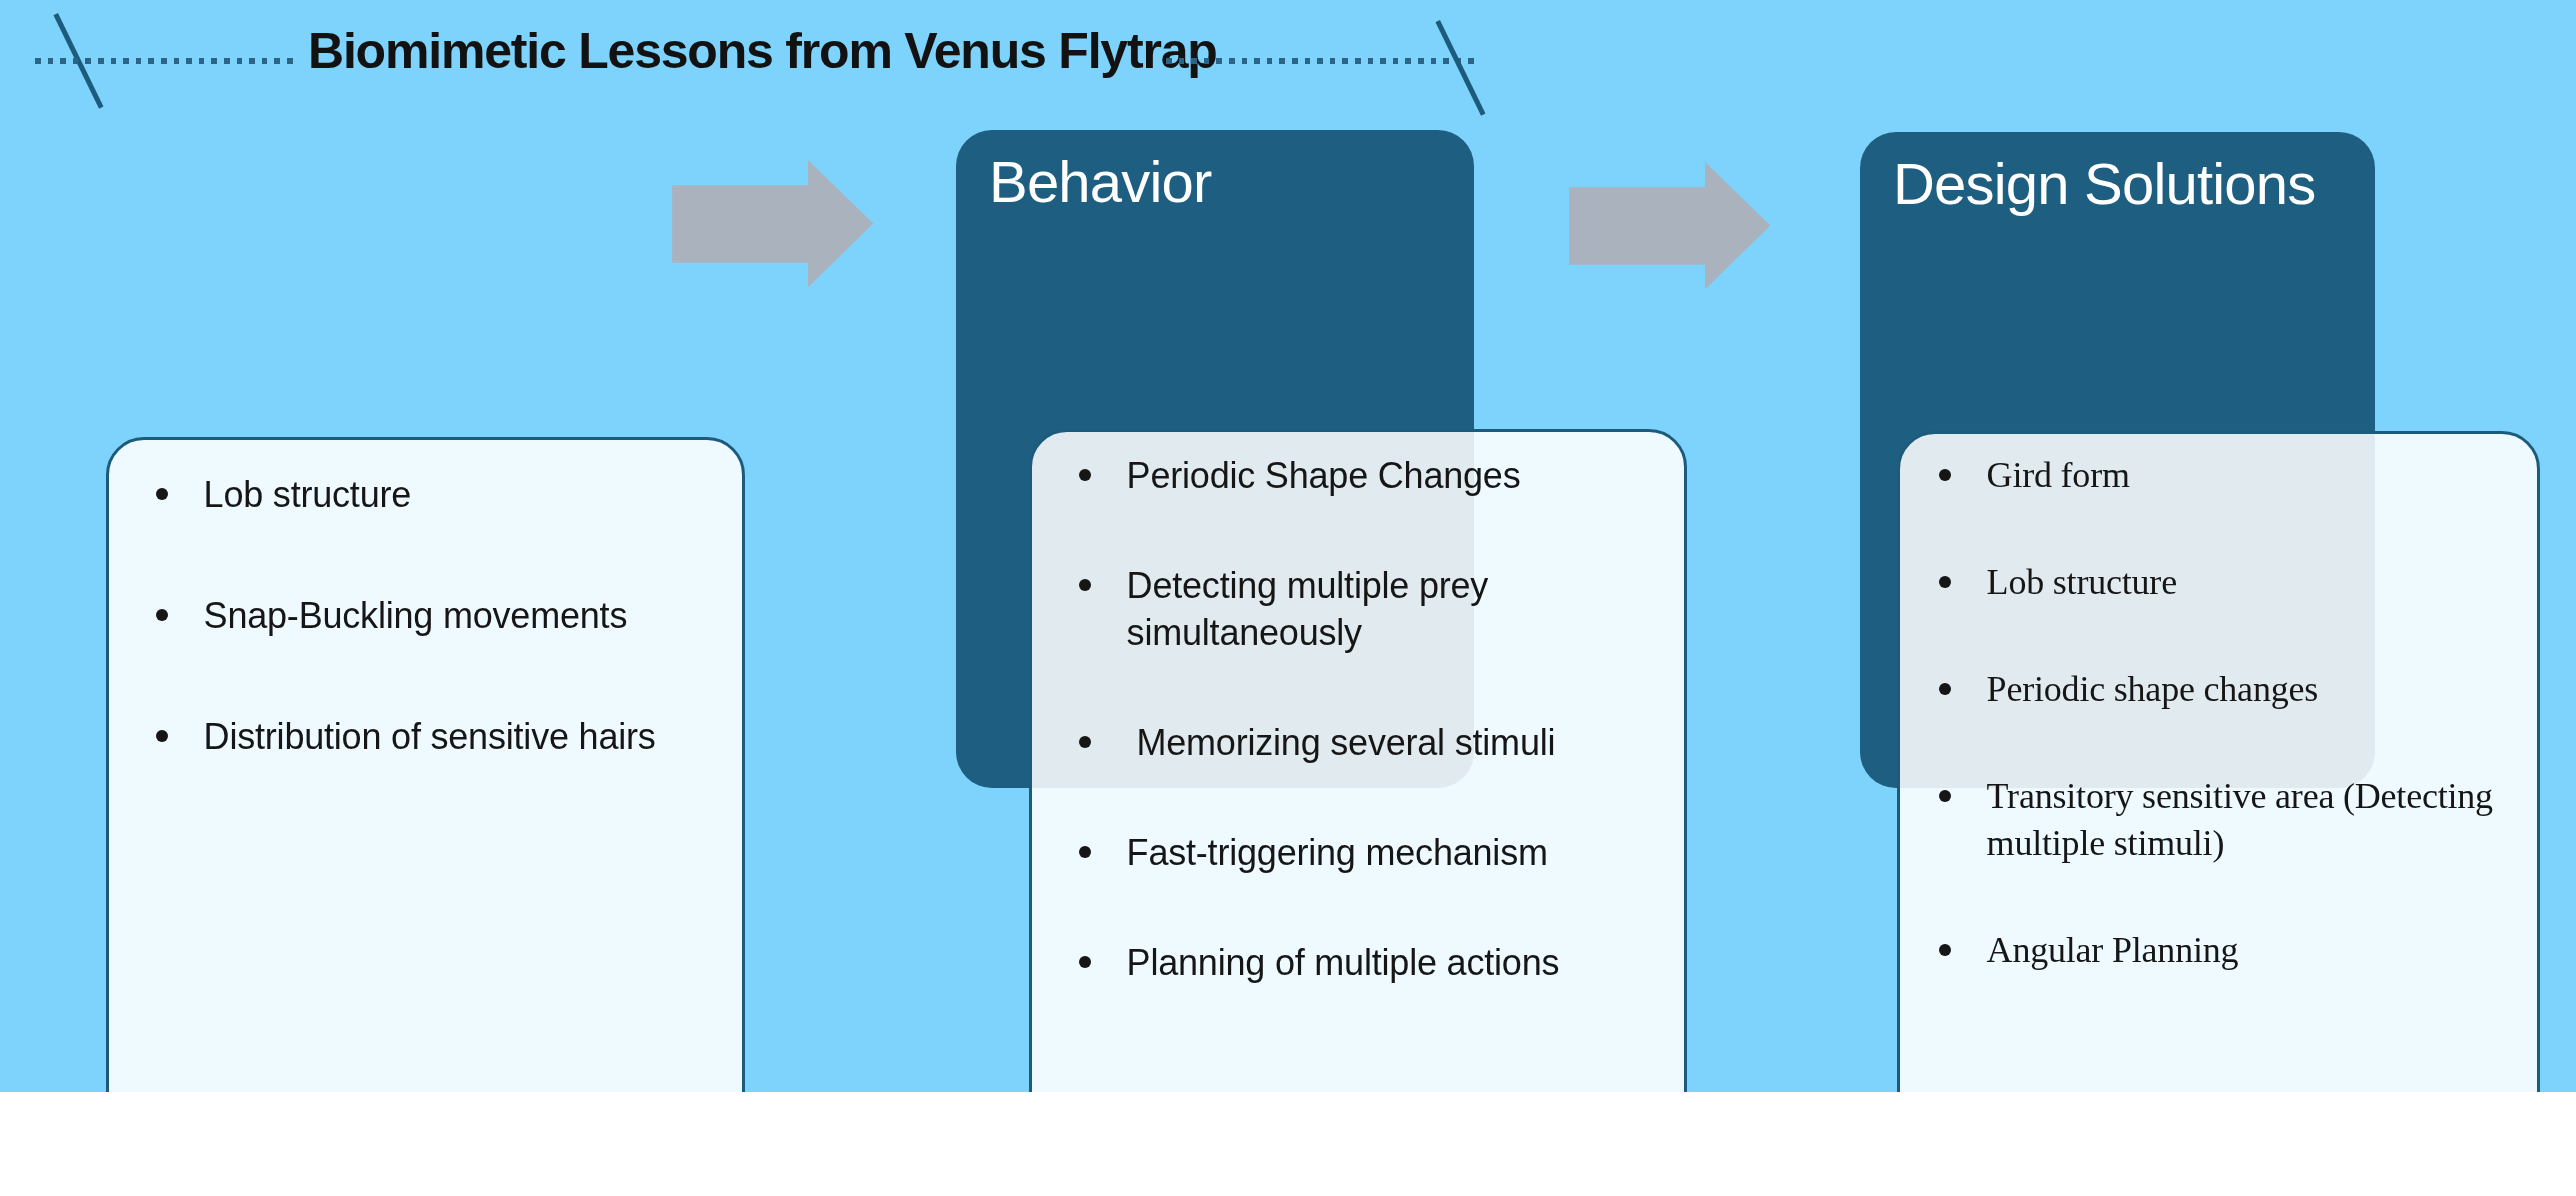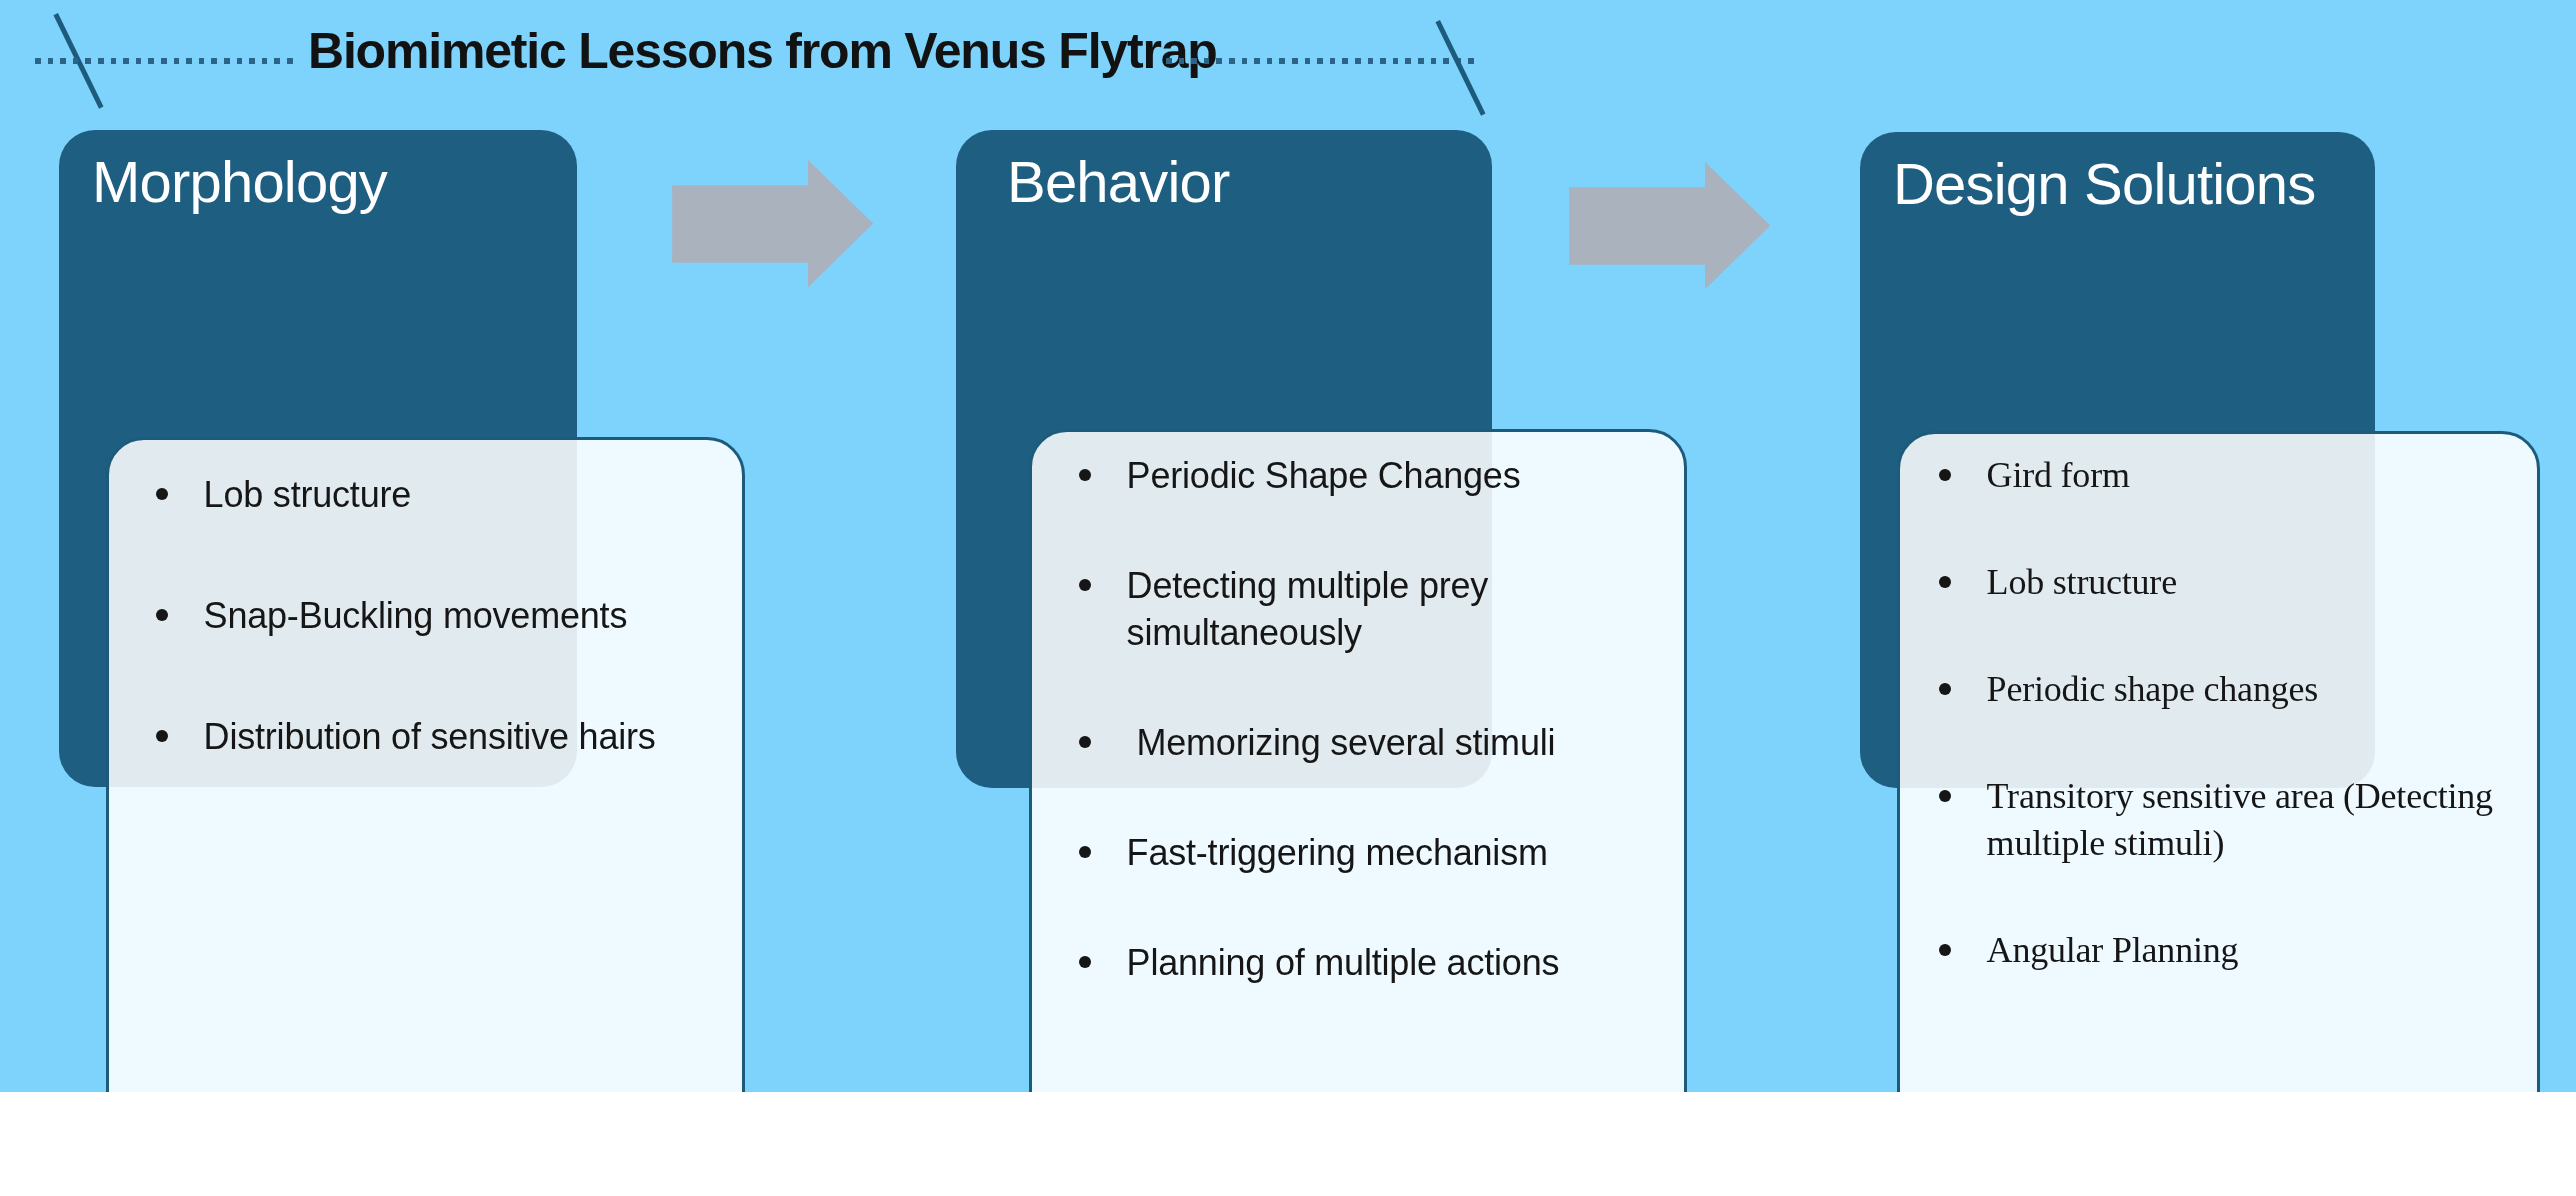--- a/index.html
+++ b/index.html
@@ -58,21 +58,21 @@
   .arrow.a2 { left: 1569px; top: 162px; }
   .arrow polygon { fill: #a9b2bd; }
 
   
   .darkbox {
     position: absolute;
     background: #1e5e80;
     border-radius: 36px;
   }
   .darkbox.c1 { left: 59px;   top: 130px; width: 518px; height: 657px; }
-  .darkbox.c2 { left: 956px; top: 130px; width: 518px; height: 658px; padding-left: 18px; }
+  .darkbox.c2 { left: 956px; top: 130px; width: 518px; height: 658px; }
   .darkbox.c3 { left: 1860px; top: 132px; width: 515px; height: 656px; }
 
   .darkbox h2 {
     margin: 0;
     padding: 15.7px 23.6px 0 33px;
     font-size: 58px;
     line-height: 72px;
     font-weight: 400;
     letter-spacing: -0.8px;
     color: #ffffff;
@@ -132,23 +132,20 @@
   <div class="slash right"></div>
 
   <svg class="arrow a1" viewBox="0 0 258 163">
     <polygon points="0,32 173,32 173,0 256,81 173,162 173,131 0,131"></polygon>
   </svg>
 
   <svg class="arrow a2" viewBox="0 0 258 163">
     <polygon points="0,32 173,32 173,0 256,81 173,162 173,131 0,131"></polygon>
   </svg>
 
-  <div class="darkbox c1">
-    <h2>Morphology</h2>
-  </div>
   <div class="card c1">
     <ul>
       <li>
         <span class="bullet-dot"></span>
         <span class="bullet-text">Lob structure</span>
       </li>
       <li>
         <span class="bullet-dot"></span>
         <span class="bullet-text">Snap-Buckling movements</span>
       </li>

